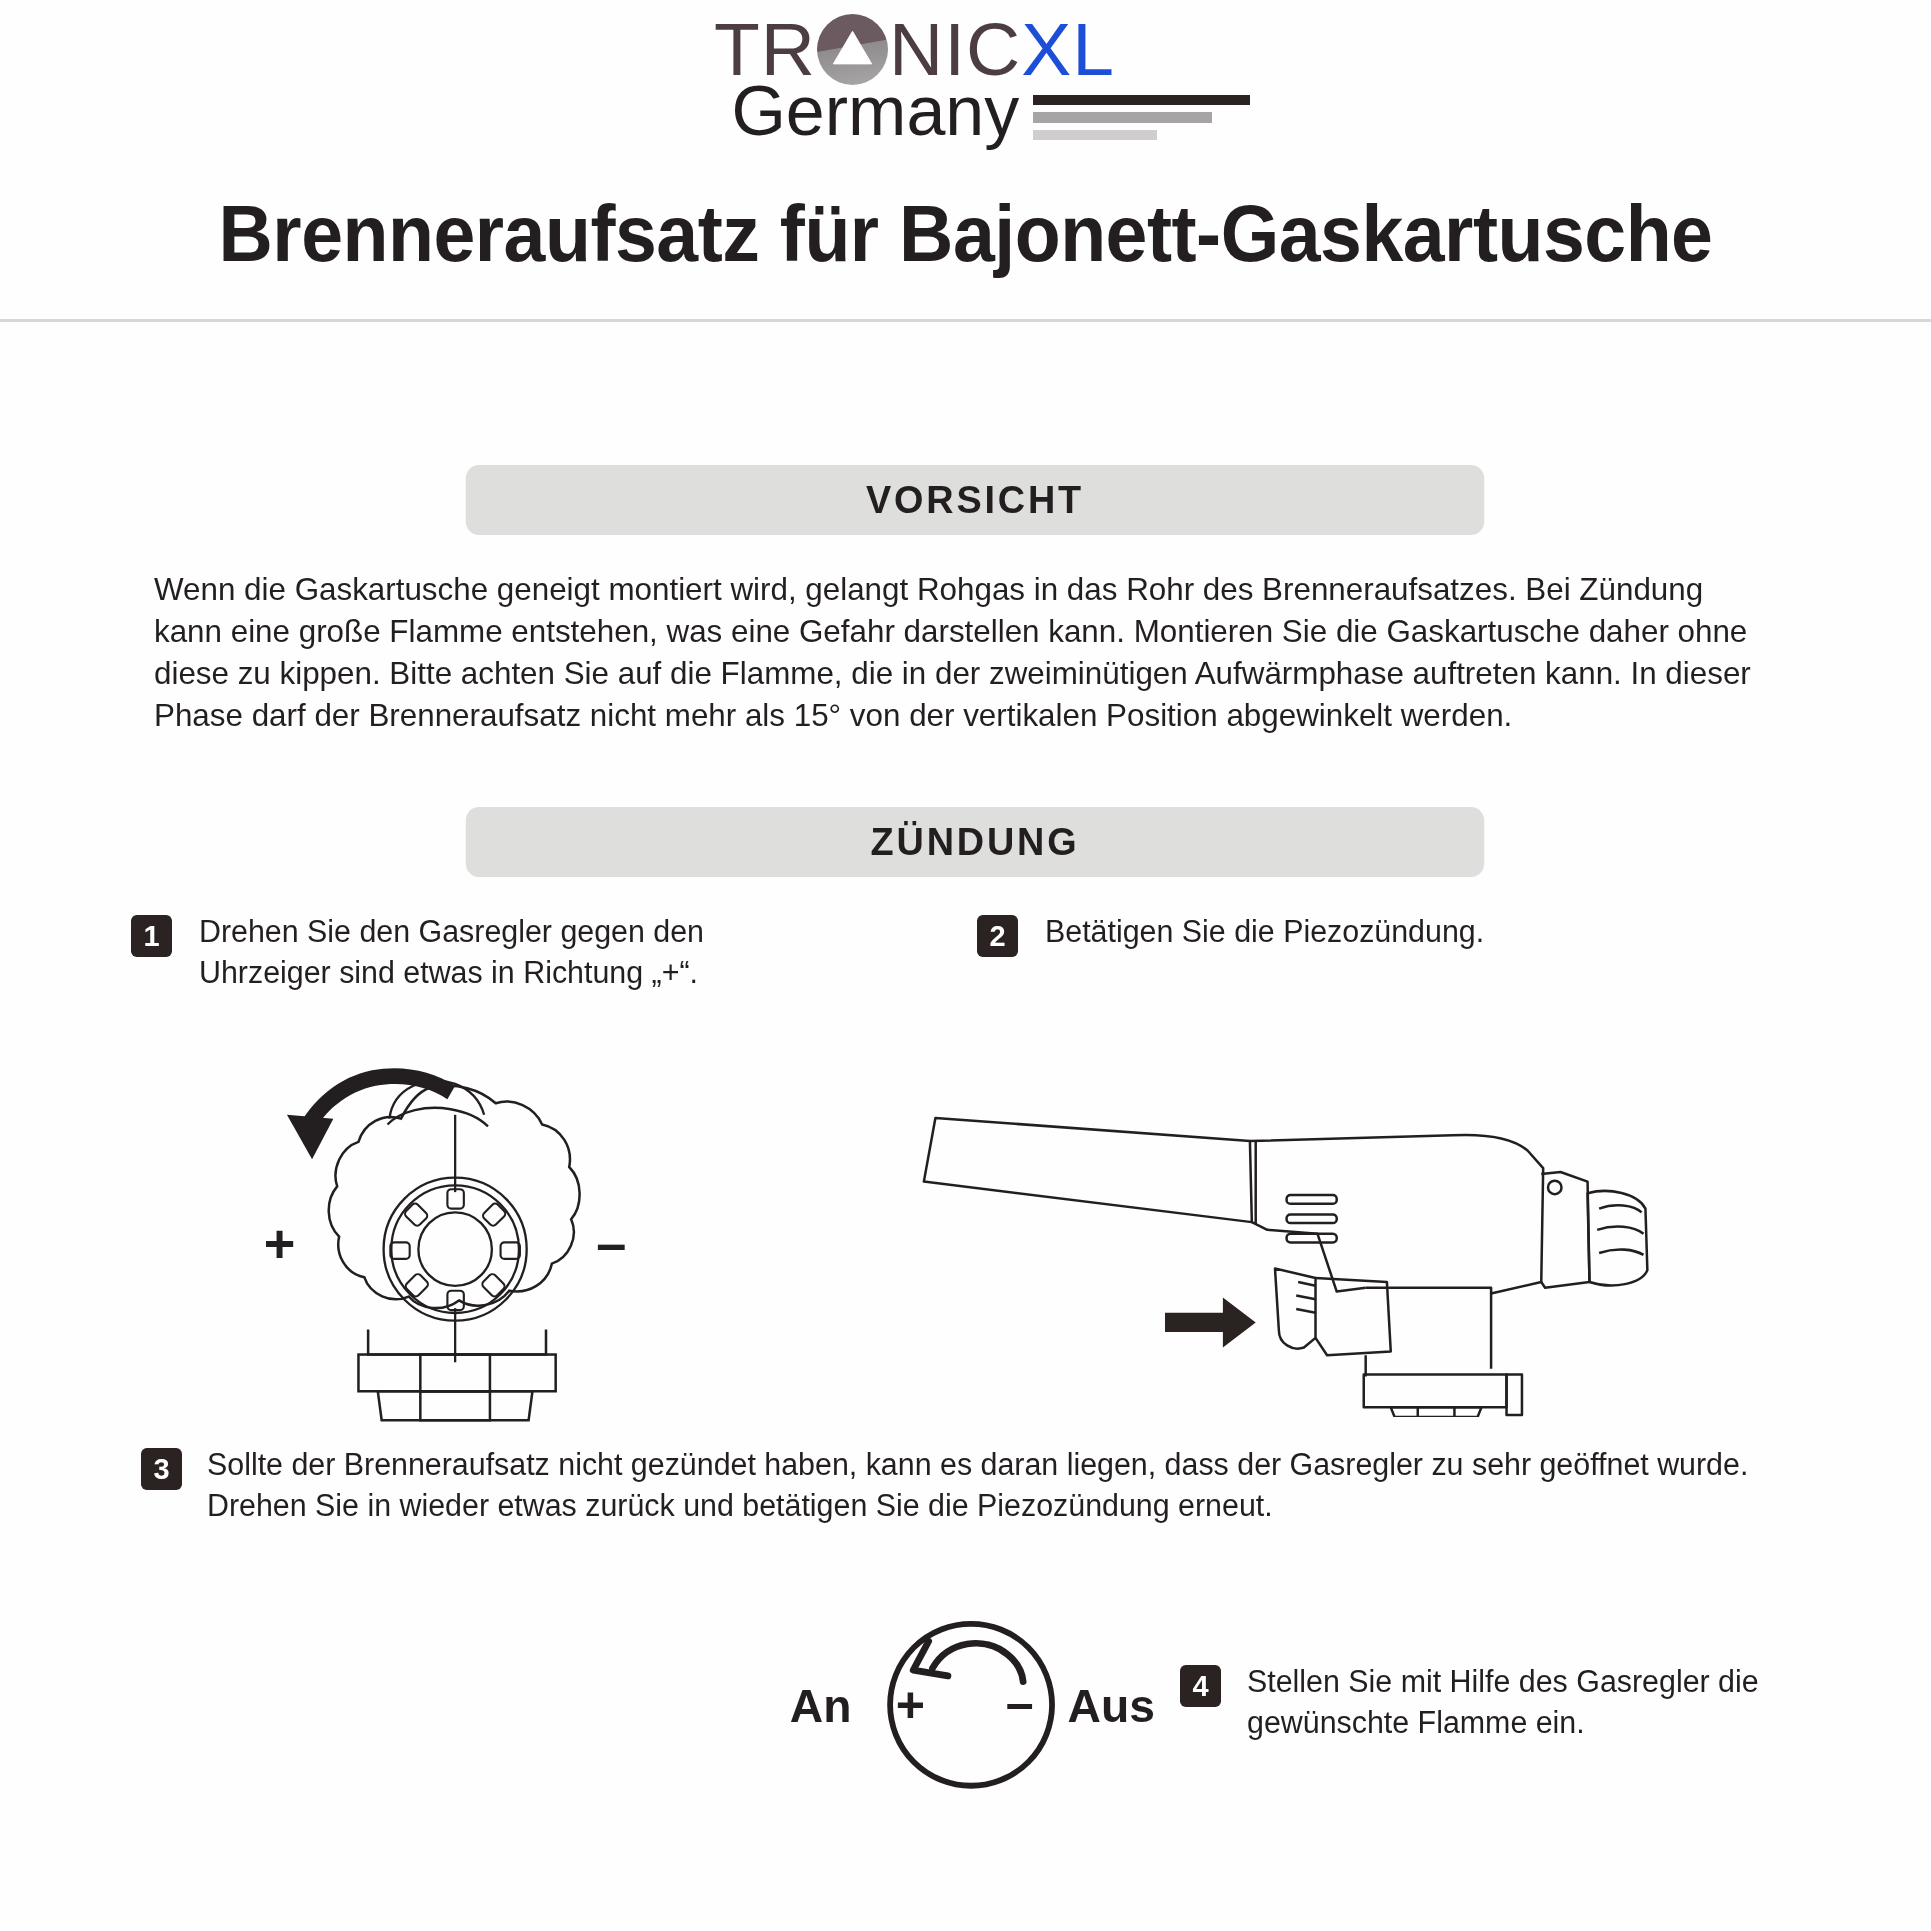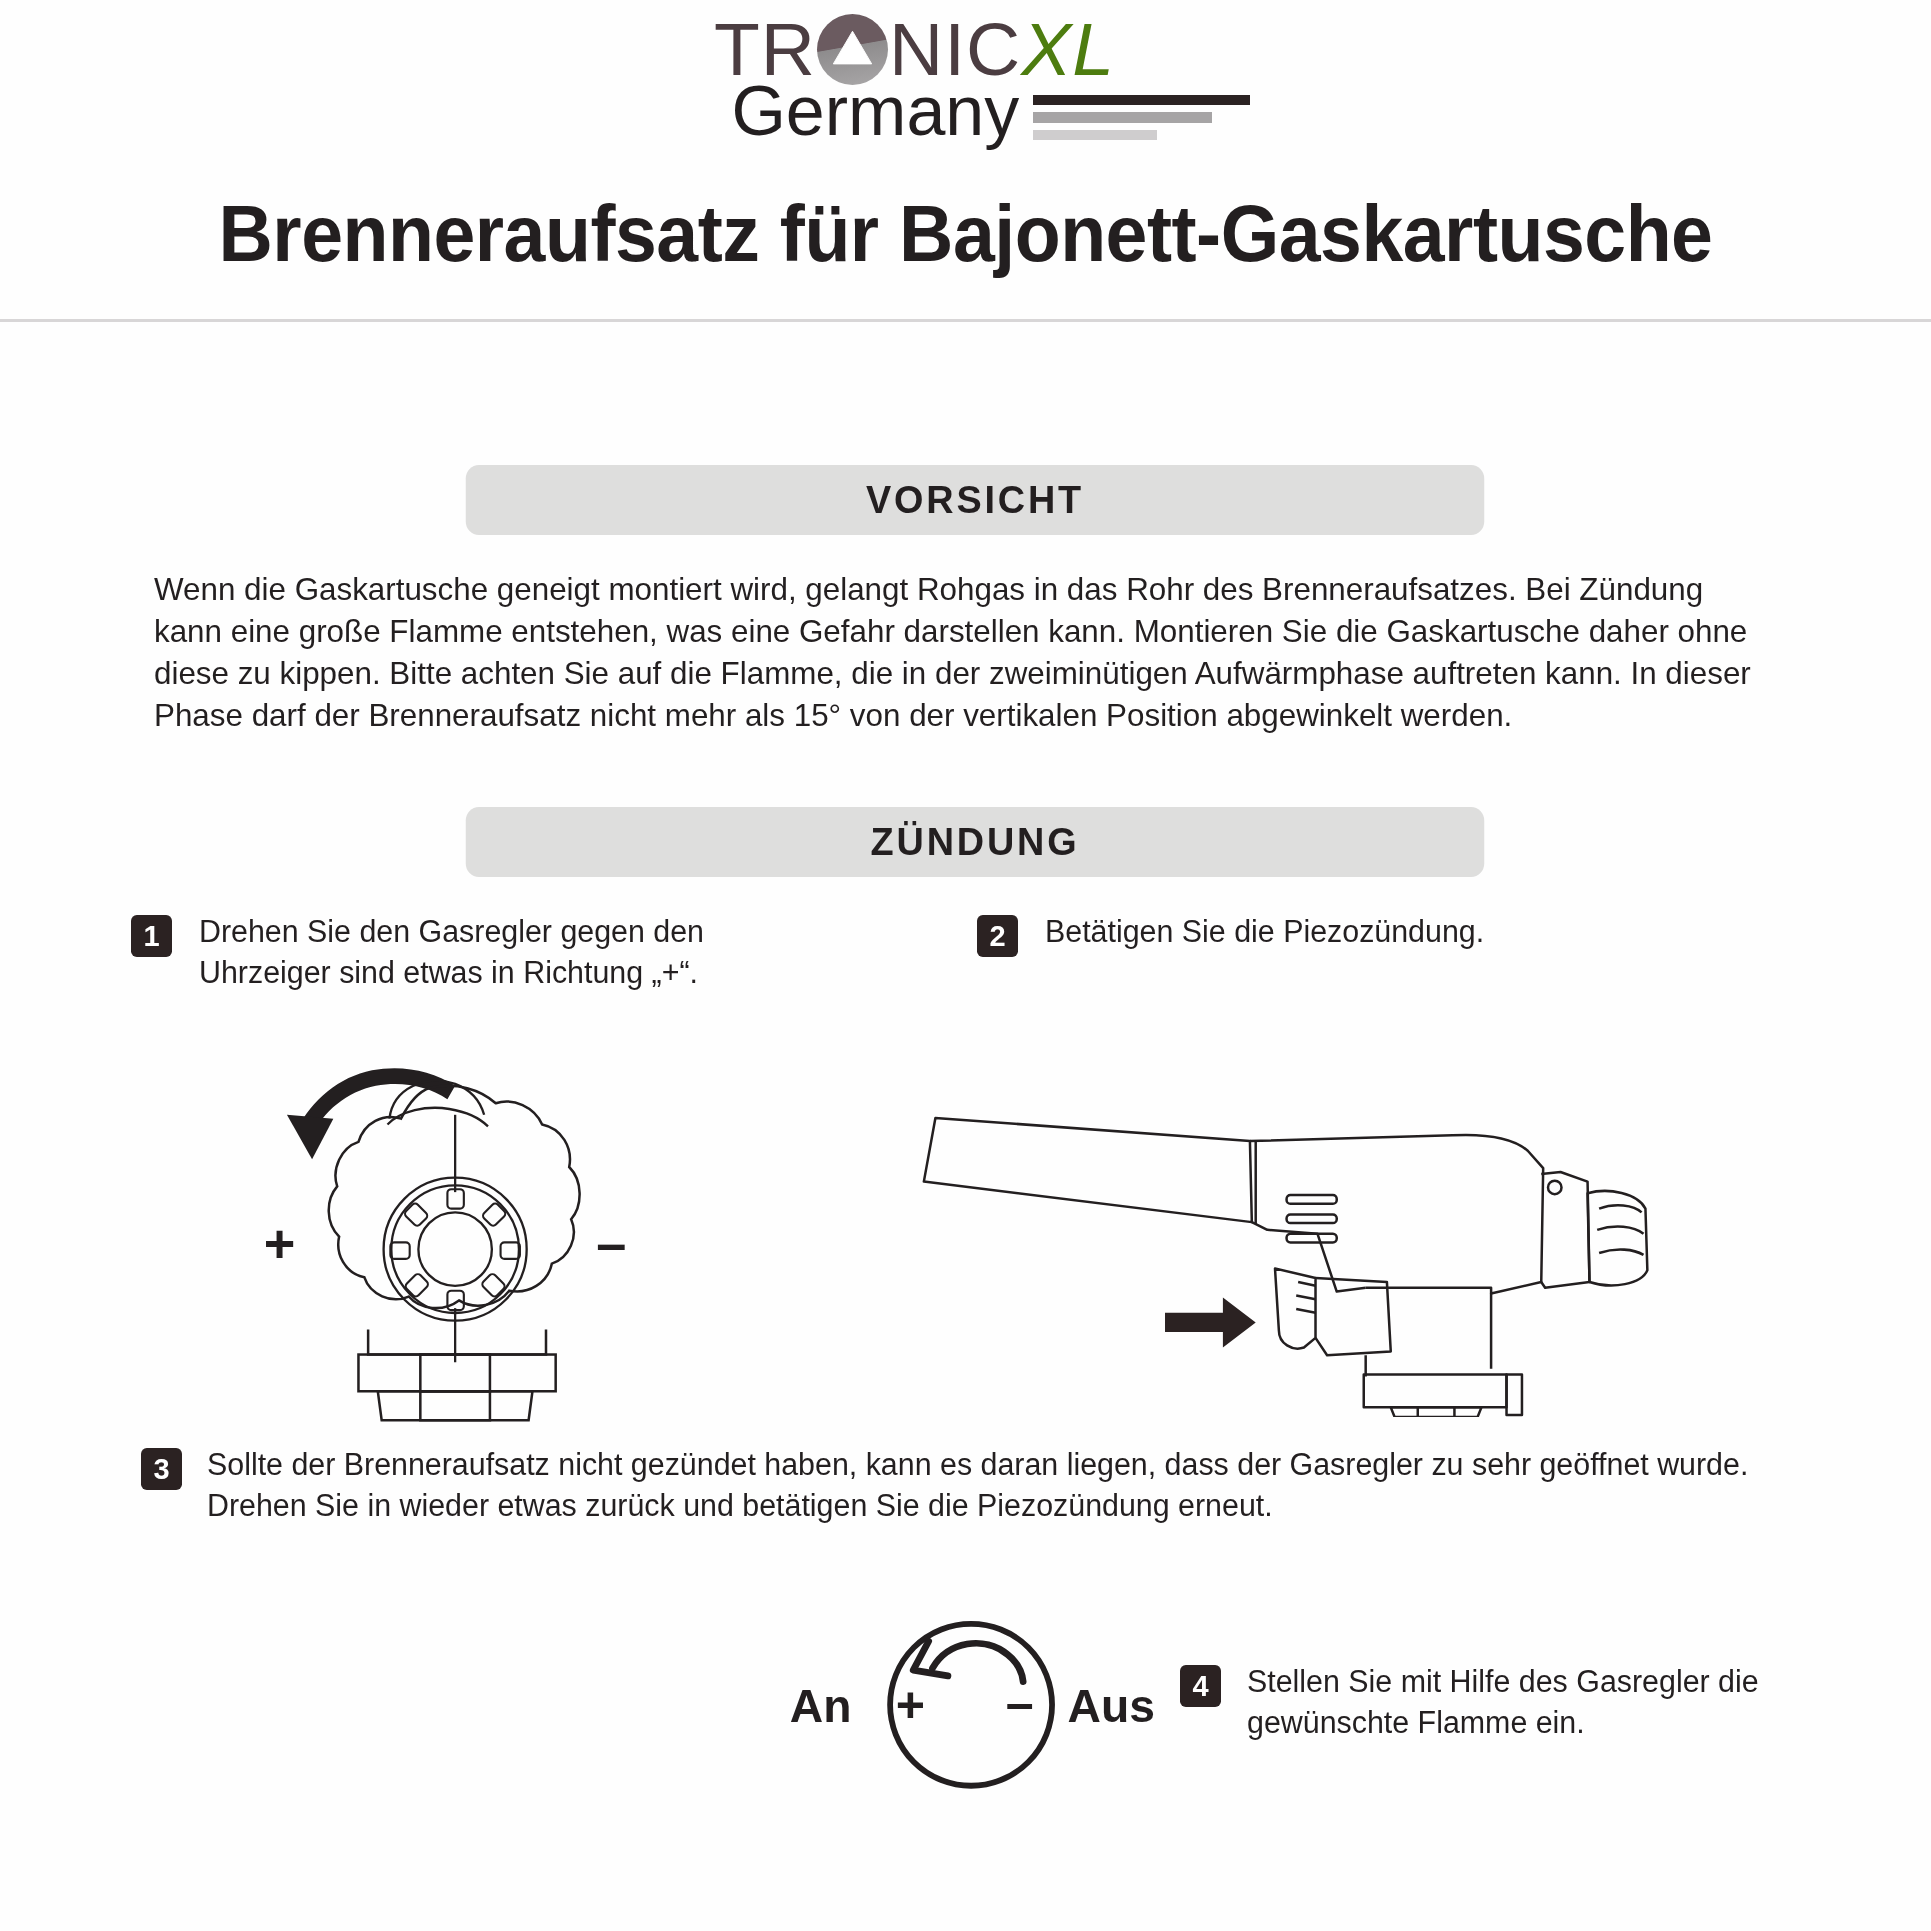--- a/index.html
+++ b/index.html
@@ -45,21 +45,21 @@
     align-items: center;
   }
   .logo-word {
     font-family: "Liberation Sans", sans-serif;
     font-size: 75px;
     line-height: 75px;
     letter-spacing: 1px;
     font-weight: 400;
   }
   .lg-dark { color: #4b3d41; }
-  .lg-gray { color: #4d7c0f; font-style: italic; }
+  .lg-gray { color: #1d4ed8; }
   .logo-mark {
     position: relative;
     display: inline-block;
     width: 71px;
     height: 71px;
     margin: 0 1px;
     vertical-align: middle;
   }
   .logo-mark .circ {
     position: absolute;

